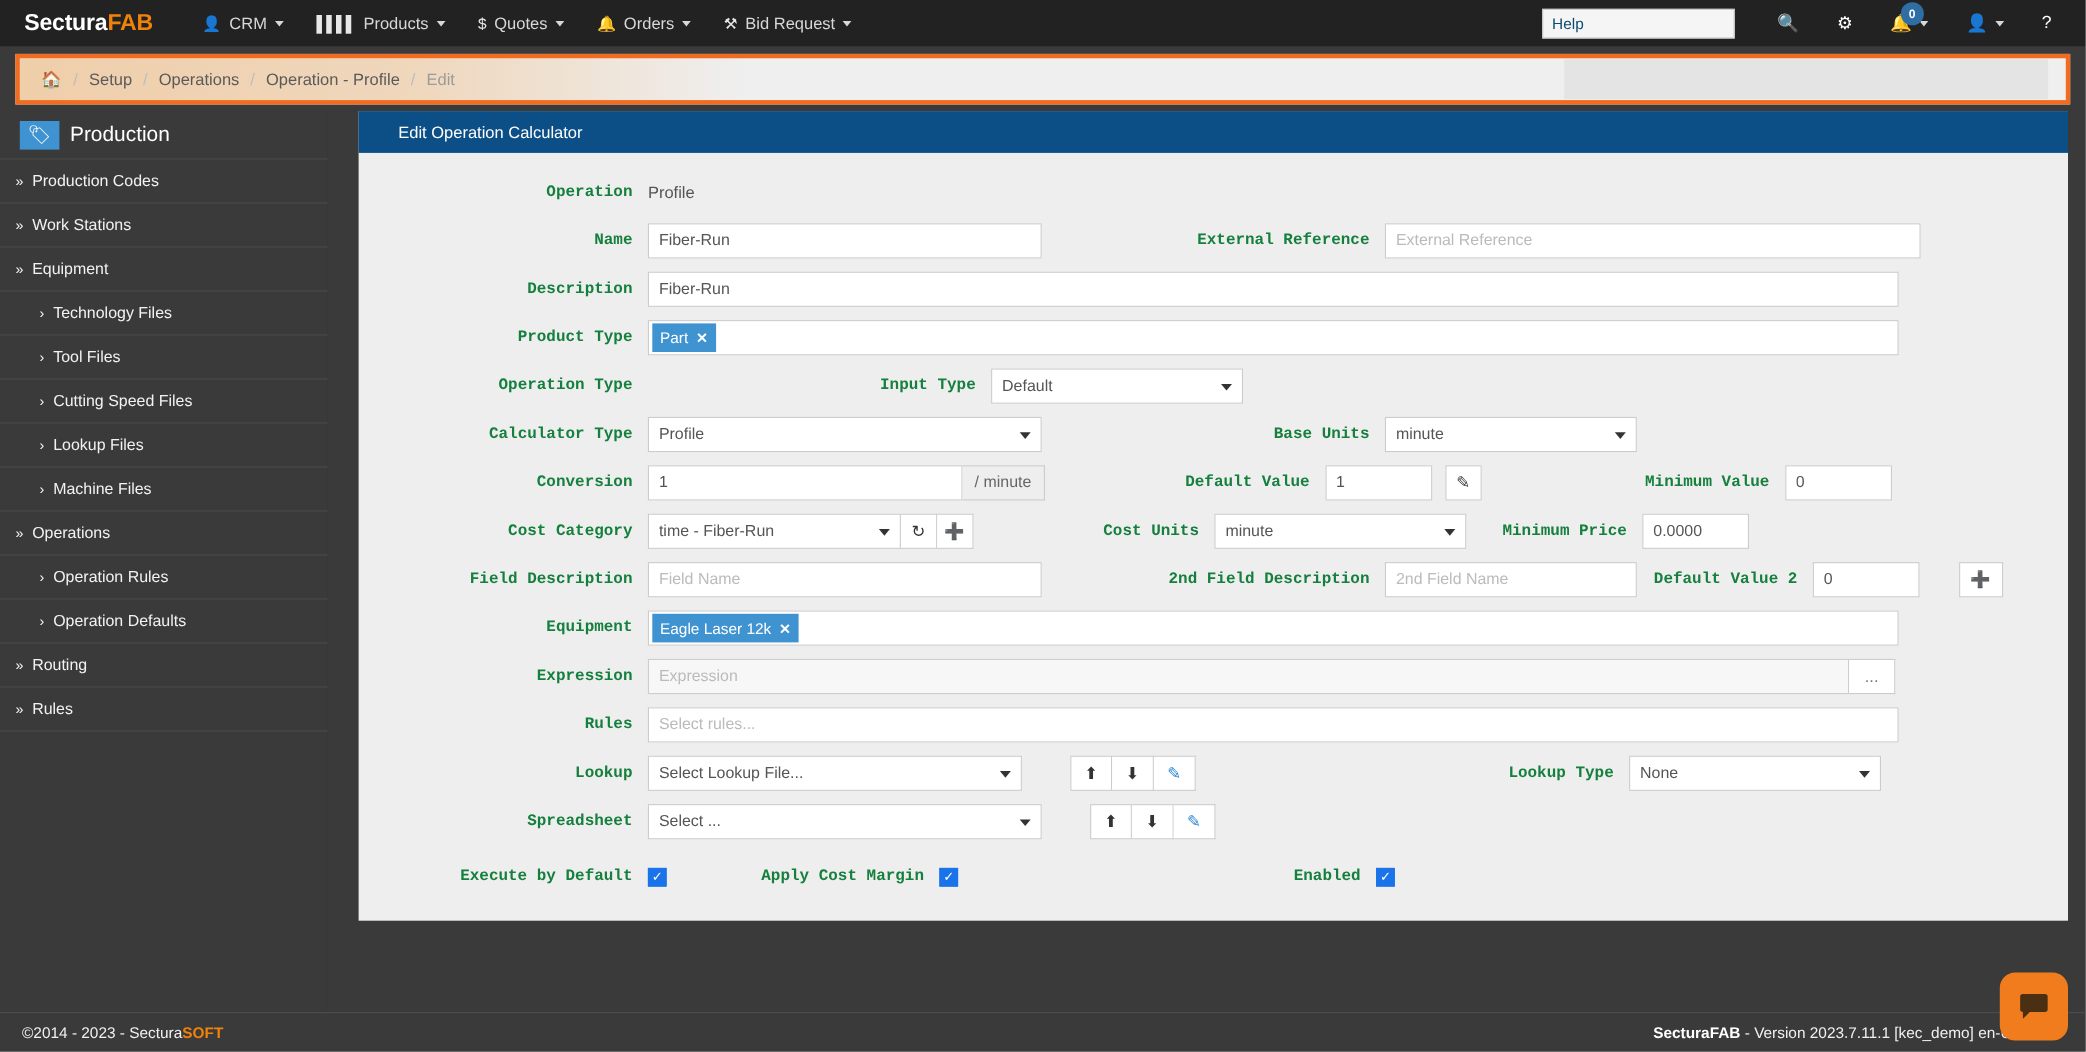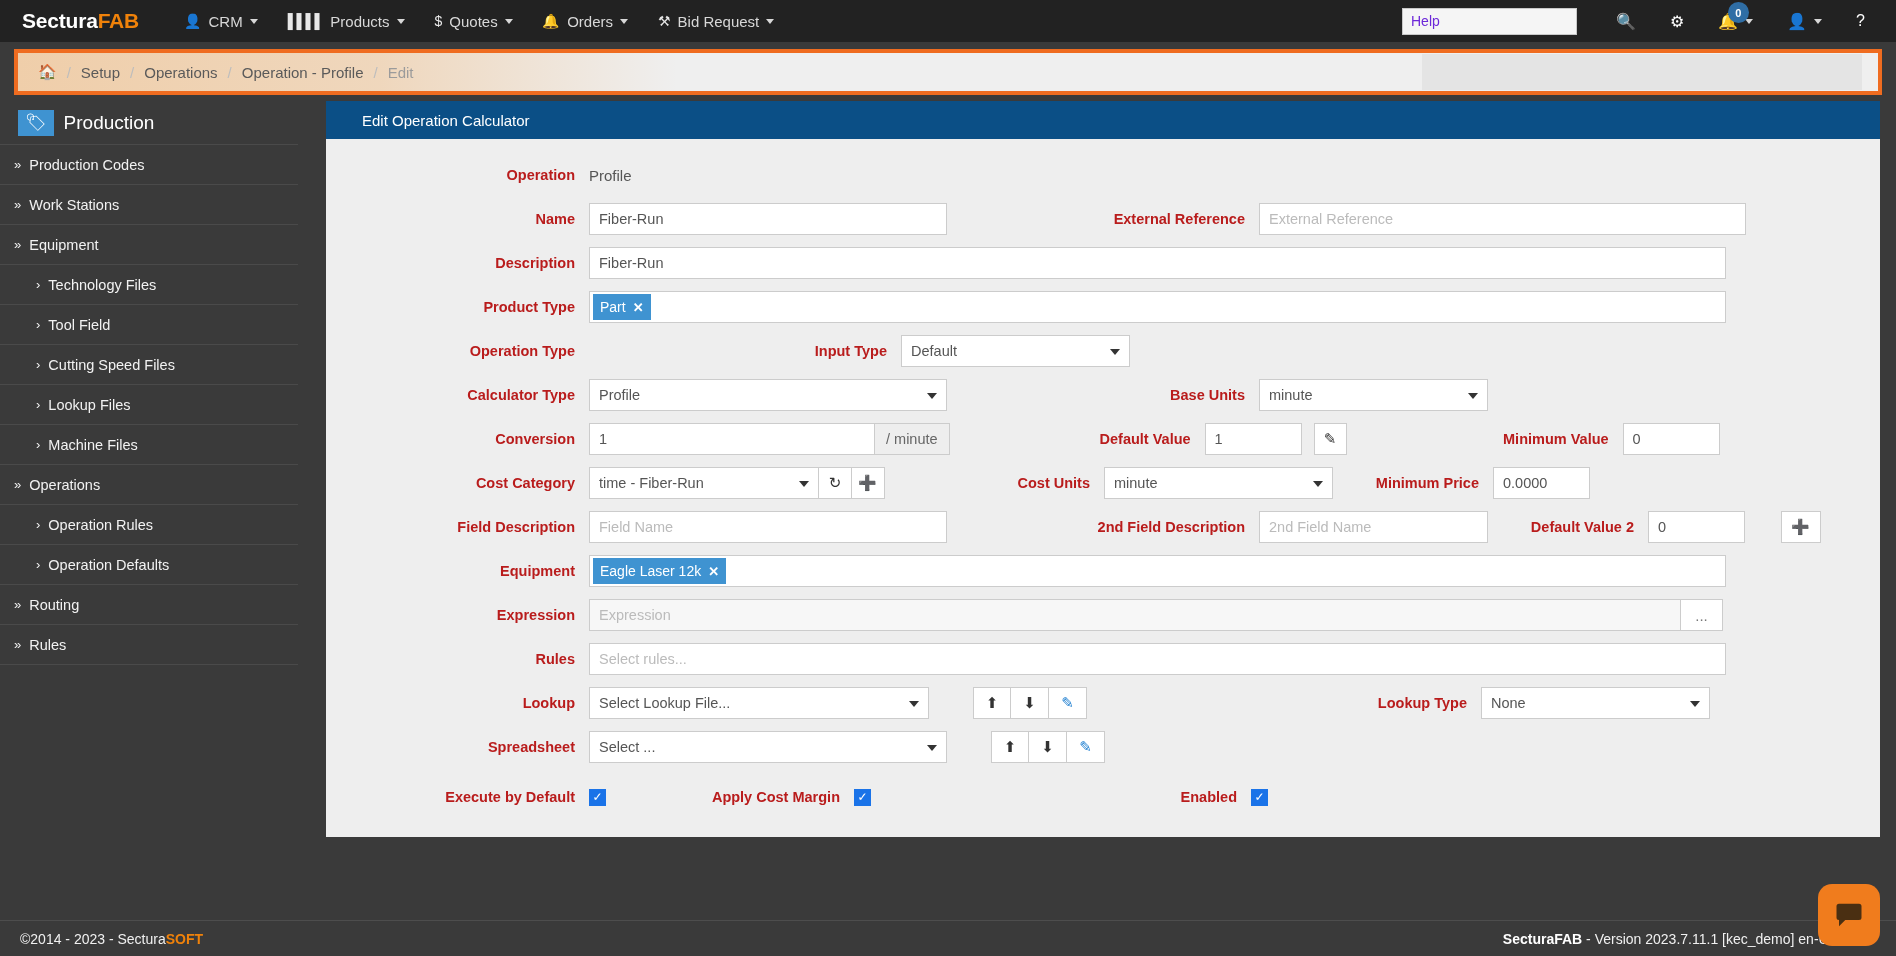--- a/index.html
+++ b/index.html
@@ -23,21 +23,21 @@
   .navitem {
     color:#d8d8d8; font-size:15px; padding:0 15px; height:42px;
     display:flex; align-items:center; cursor:pointer; white-space:nowrap;
   }
   .navitem .ico { margin-right:7px; font-size:14px; color:#e8e8e8; display:inline-block; }
   .caret { display:inline-block; width:0;height:0;border-left:4px solid transparent;border-right:4px solid transparent;border-top:5px solid #d8d8d8; margin-left:7px; }
   .bars { display:inline-block; letter-spacing:-1px; font-size:13px;}
   #nav-right { margin-left:auto; display:flex; align-items:center; padding-right:14px; height:42px;}
   #helpbox {
     width:175px; height:27px; background:#f5f5f5; border:1px solid #c9c9c9;
-    color:#6d28d9; font-size:14px; padding:0 8px; line-height:25px; margin-right:22px;
+    color:#0c4a6e; font-size:14px; padding:0 8px; line-height:25px; margin-right:22px;
   }
   .navicon { color:#ffffff; font-size:16px; padding:0 17px; cursor:pointer; display:flex; align-items:center; height:42px; position:relative;}
   .badge {
     position:absolute; top:2px; left:50%; margin-left:-8px; background:#2f6ea5; color:#fff;
     border-radius:50%; width:21px; height:21px; font-size:11px;
     display:flex; align-items:center; justify-content:center; font-weight:bold;
   }
 
   
   #crumbwrap { padding:7px 14px 6px 14px; background:#3a3a3a; }
@@ -76,21 +76,21 @@
   #main { flex:1; background:#3a3a3a; padding:0 16px 0 28px; }
   #panel { background:#eeeeee; }
   #panelhead {
     background:#0b4f86; color:#ffffff; height:38px; display:flex; align-items:center;
     padding-left:36px; font-size:15px;
   }
   #form { padding:14px 0 12px 0; }
 
   .row { display:flex; align-items:center; min-height:44px; }
   .lbl {
-    font-weight:bold; color:#b91c1c; font-size:14.5px; text-align:right; padding-right:14px;
+    font-weight:bold; color:#15803d; font-size:14.5px; text-align:right; padding-right:14px;font-family:Liberation Mono, monospace;
   }
   .lbl.w1 { width:263px; flex:0 0 263px; }
   .val  { color:#555555; font-size:15px; }
 
   input.f, .sel, .fakeinput {
     height:32px; border:1px solid #ccc; background:#ffffff; color:#555;
     font-family:"Liberation Sans", sans-serif; font-size:14.5px; padding:0 9px; outline:none;
   }
   input.f::placeholder { color:#bbbbbb; }
   .sel { display:flex; align-items:center; position:relative; padding-right:26px; cursor:pointer; }
@@ -234,21 +234,21 @@
     <div class="sideitem">
       <span class="chev">»</span>
       <span>Equipment</span>
     </div>
     <div class="sideitem sub">
       <span class="chev">›</span>
       <span>Technology Files</span>
     </div>
     <div class="sideitem sub">
       <span class="chev">›</span>
-      <span>Tool Field</span>
+      <span>Tool Files</span>
     </div>
     <div class="sideitem sub">
       <span class="chev">›</span>
       <span>Cutting Speed Files</span>
     </div>
     <div class="sideitem sub">
       <span class="chev">›</span>
       <span>Lookup Files</span>
     </div>
     <div class="sideitem sub">

